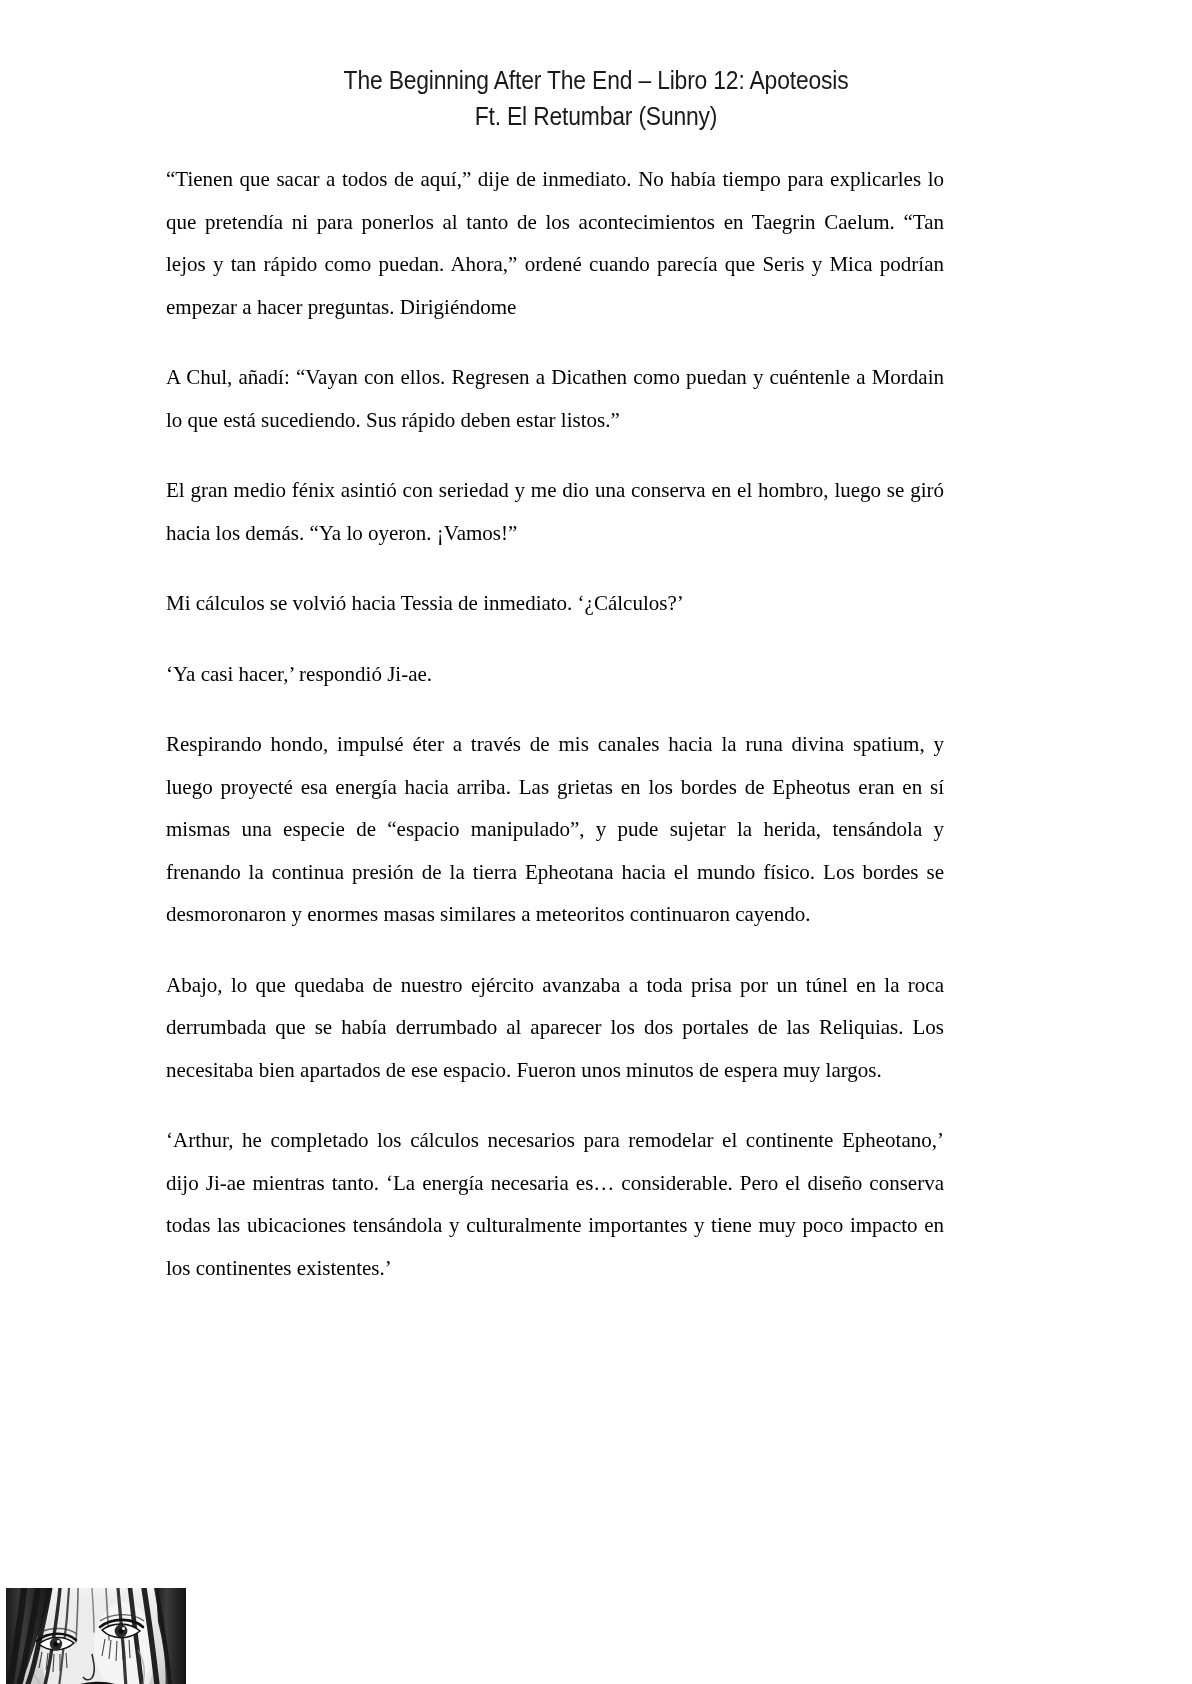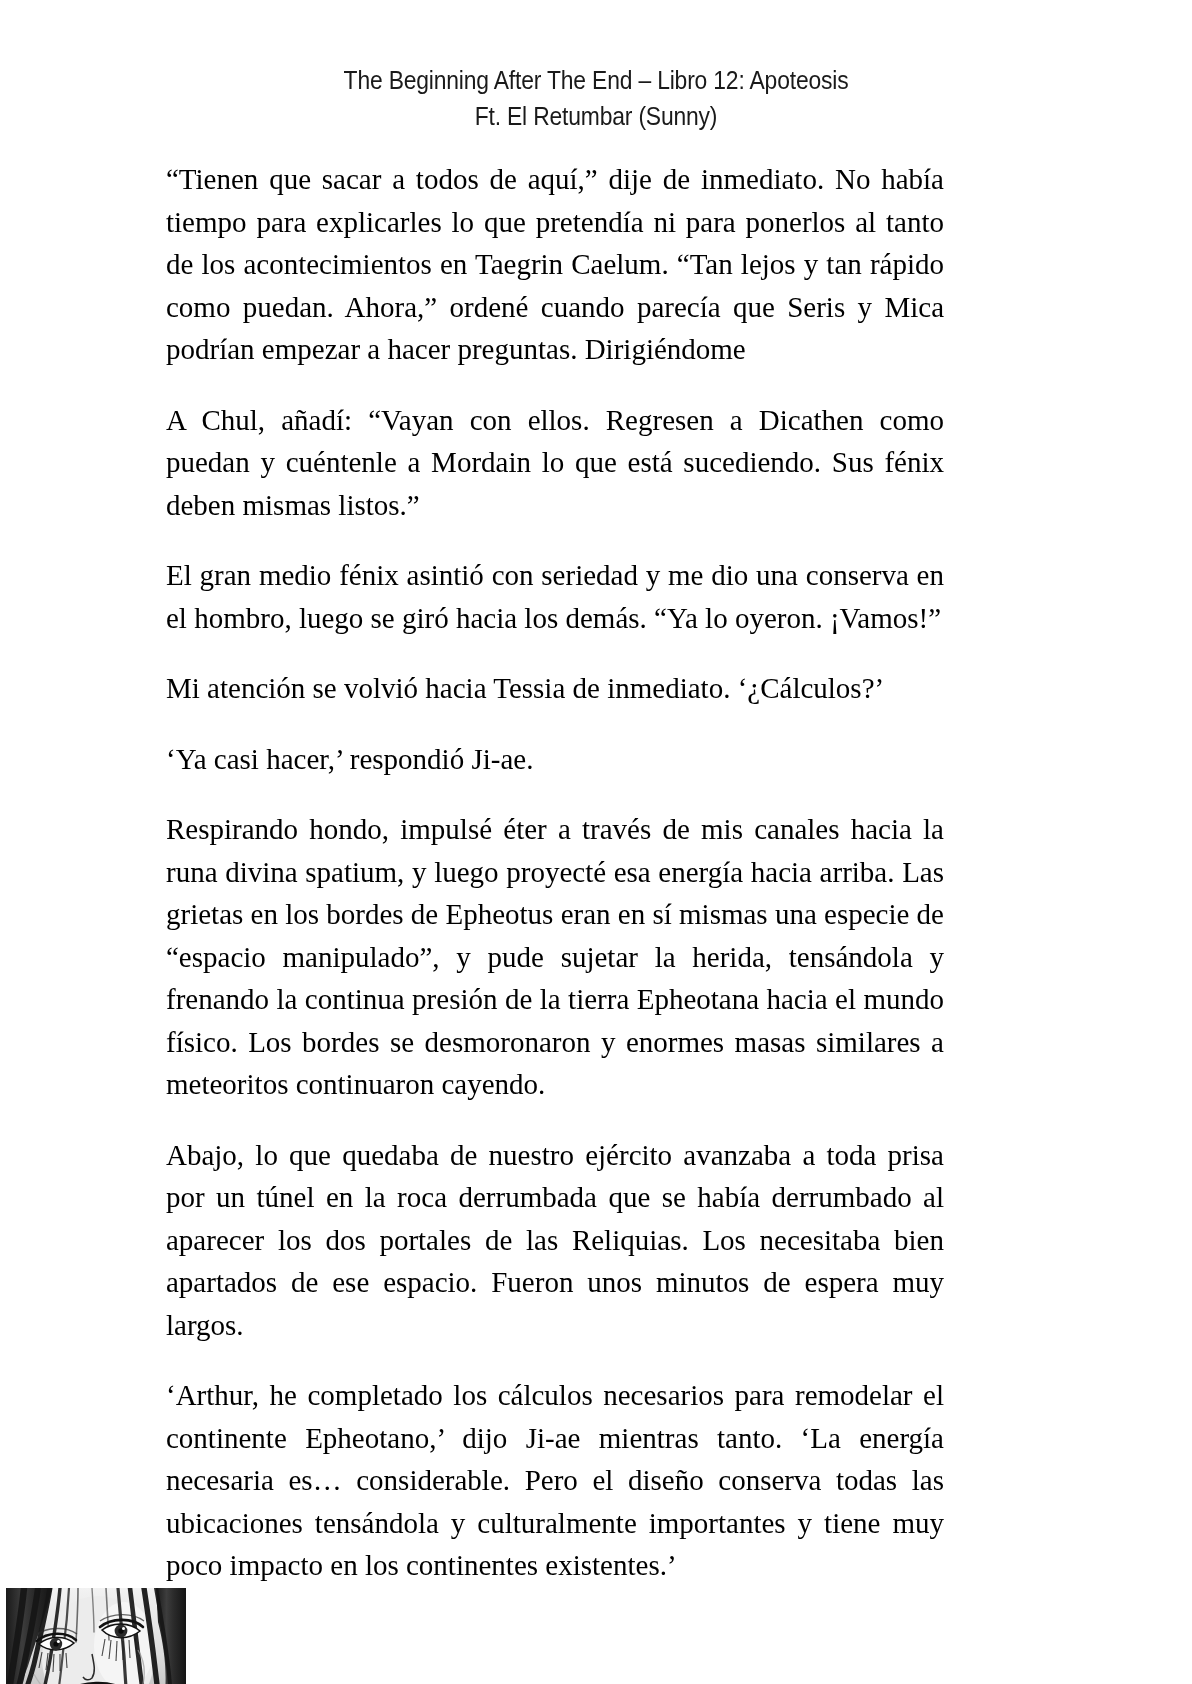--- a/index.html
+++ b/index.html
@@ -36,21 +36,21 @@
     white-space: nowrap;
   }
 
   
   .body-block {
     position: absolute;
     top: 158px;
     left: 166px;
     width: 778px;
     font-family: "Liberation Serif", "DejaVu Serif", serif;
-    font-size: 29px;
+    font-size: 21px;
     line-height: 42.5px;
     color: #000000;
     text-align: justify;
     text-justify: inter-word;
   }
   .body-block p {
     margin: 0 0 28px 0;
     text-align: justify;
   }
   .body-block p:last-child {
@@ -78,23 +78,23 @@
 
 <div class="page">
 
   <div class="doc-header">
     <span class="hdr-line">The Beginning After The End – Libro 12: Apoteosis</span>
     <span class="hdr-line">Ft. El Retumbar (Sunny)</span>
   </div>
 
   <div class="body-block">
     <p>“Tienen que sacar a todos de aquí,” dije de inmediato. No había tiempo para explicarles lo que pretendía ni para ponerlos al tanto de los acontecimientos en Taegrin Caelum. “Tan lejos y tan rápido como puedan. Ahora,” ordené cuando parecía que Seris y Mica podrían empezar a hacer preguntas. Dirigiéndome</p>
-    <p>A Chul, añadí: “Vayan con ellos. Regresen a Dicathen como puedan y cuéntenle a Mordain lo que está sucediendo. Sus fénix deben mismas listos.”</p>
+    <p>A Chul, añadí: “Vayan con ellos. Regresen a Dicathen como puedan y cuéntenle a Mordain lo que está sucediendo. Sus rápido deben estar listos.”</p>
     <p>El gran medio fénix asintió con seriedad y me dio una conserva en el hombro, luego se giró hacia los demás. “Ya lo oyeron. ¡Vamos!”</p>
-    <p>Mi atención se volvió hacia Tessia de inmediato. ‘¿Cálculos?’</p>
+    <p>Mi cálculos se volvió hacia Tessia de inmediato. ‘¿Cálculos?’</p>
     <p>‘Ya casi hacer,’ respondió Ji-ae.</p>
     <p>Respirando hondo, impulsé éter a través de mis canales hacia la runa divina spatium, y luego proyecté esa energía hacia arriba. Las grietas en los bordes de Epheotus eran en sí mismas una especie de “espacio manipulado”, y pude sujetar la herida, tensándola y frenando la continua presión de la tierra Epheotana hacia el mundo físico. Los bordes se desmoronaron y enormes masas similares a meteoritos continuaron cayendo.</p>
     <p>Abajo, lo que quedaba de nuestro ejército avanzaba a toda prisa por un túnel en la roca derrumbada que se había derrumbado al aparecer los dos portales de las Reliquias. Los necesitaba bien apartados de ese espacio. Fueron unos minutos de espera muy largos.</p>
     <p>‘Arthur, he completado los cálculos necesarios para remodelar el continente Epheotano,’ dijo Ji-ae mientras tanto. ‘La energía necesaria es… considerable. Pero el diseño conserva todas las ubicaciones tensándola y culturalmente importantes y tiene muy poco impacto en los continentes existentes.’</p>
   </div>
 
   <div class="illustration">
     <svg viewBox="0 0 180 112" preserveAspectRatio="none">
       <defs>
         <linearGradient id="skinG" x1="0" y1="0" x2="0" y2="1">

